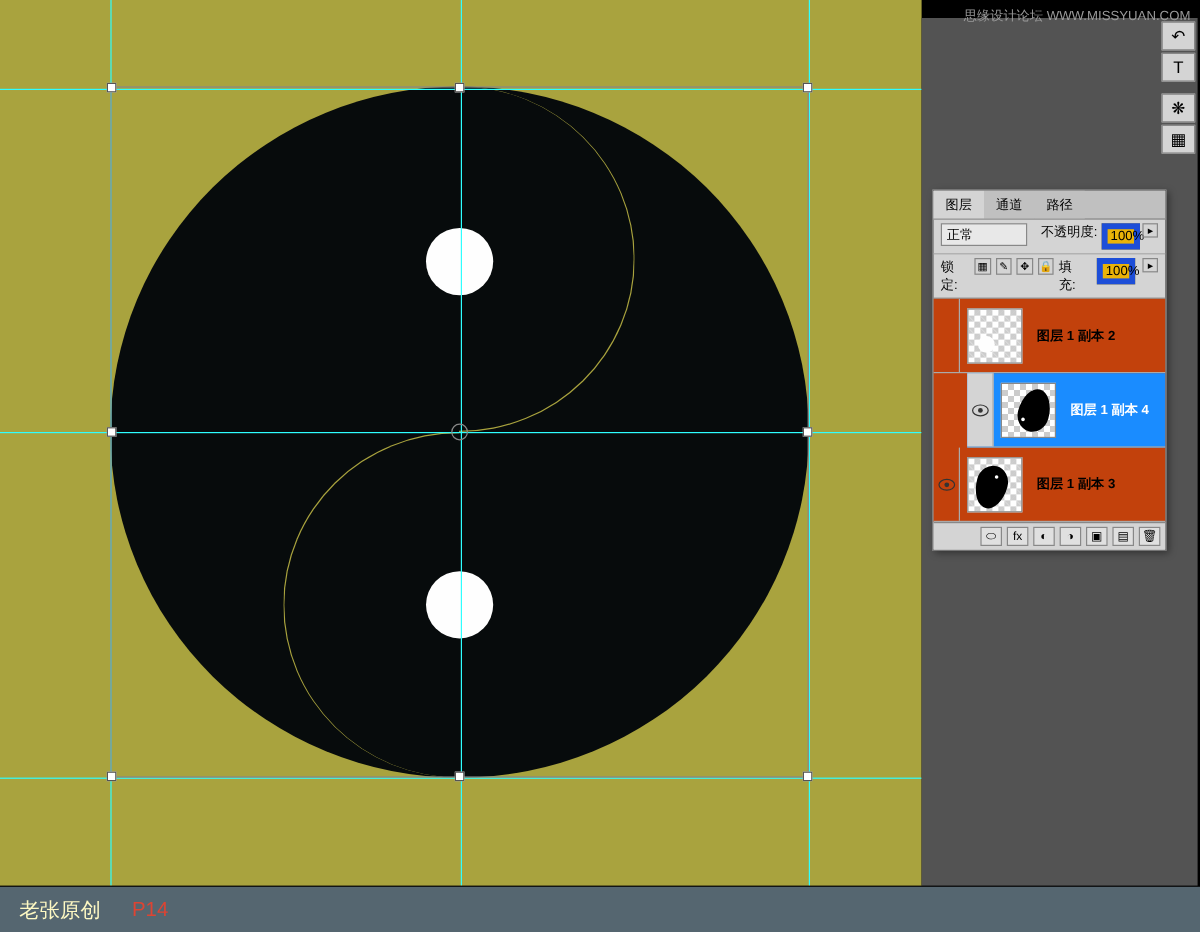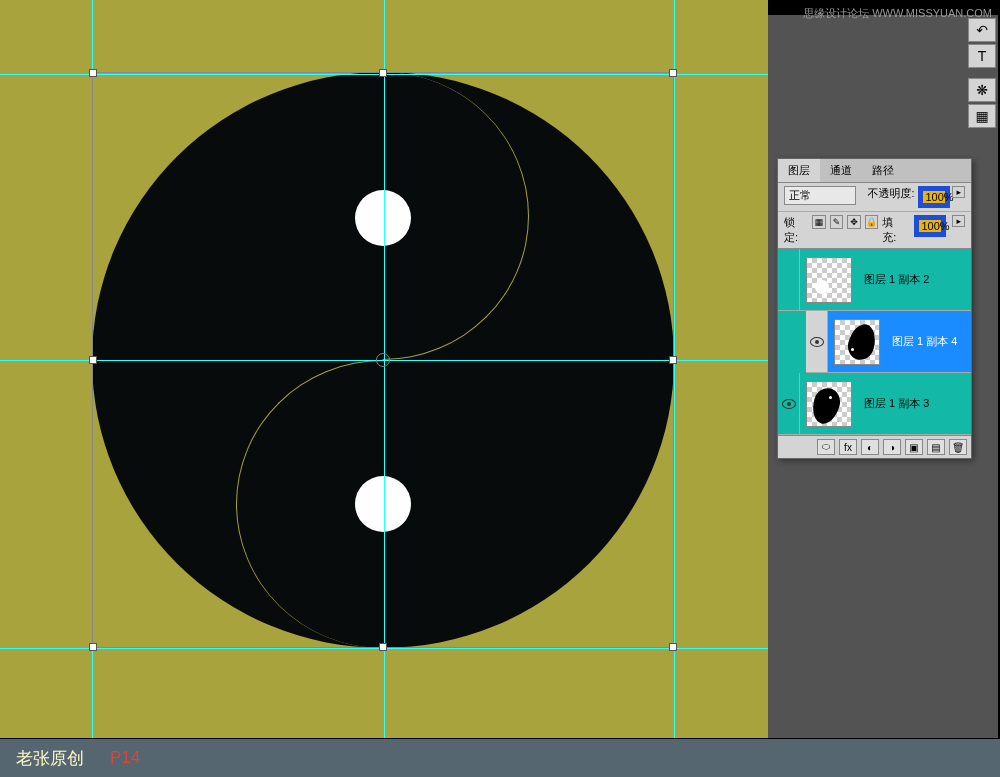--- a/index.html
+++ b/index.html
@@ -203,22 +203,23 @@
       width: 14px;
       height: 14px;
       border: 1px solid #888;
       display: flex;
       align-items: center;
       justify-content: center;
       font-size: 9px;
     }
     .fill-label { margin-left: auto; margin-right: 4px; }
     .layer-list {
-      background: #14b8a6;
+      background: #c2410c;
       max-height: 340px;
+      font-weight: bold;
     }
     .layer-item {
       display: flex;
       align-items: center;
       border-bottom: 1px solid #aaa;
       min-height: 62px;
     }
     .layer-item.selected {
       background: #1a8cff;
       color: #fff;

